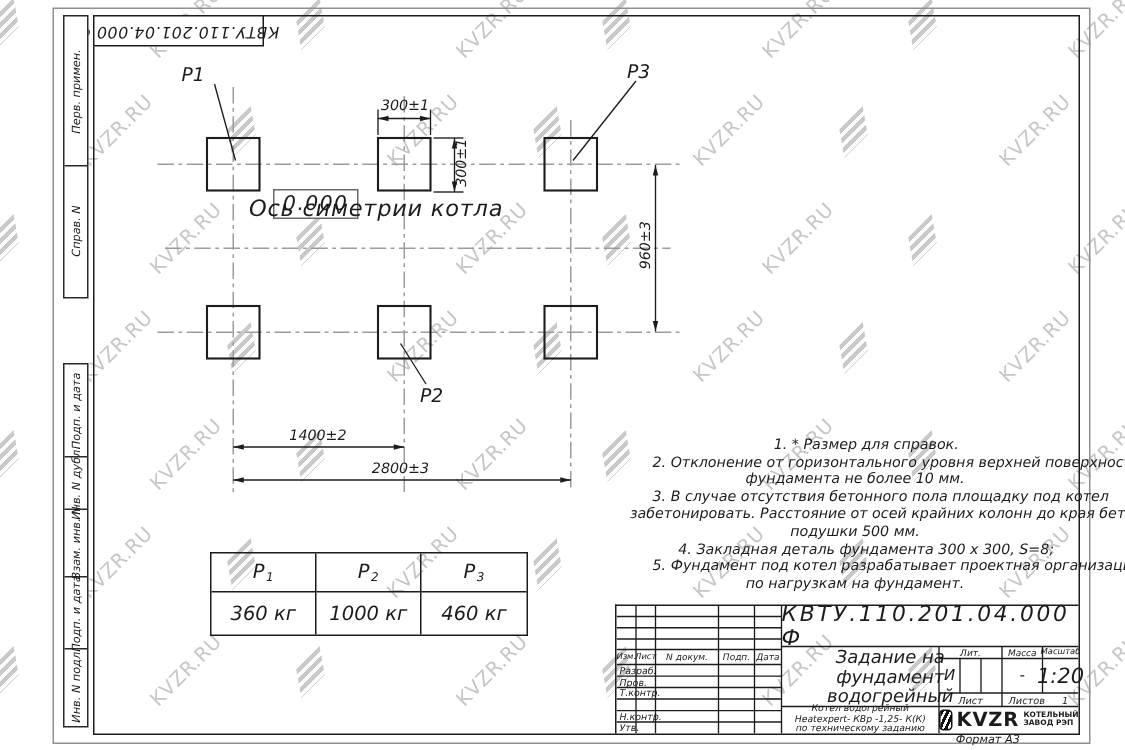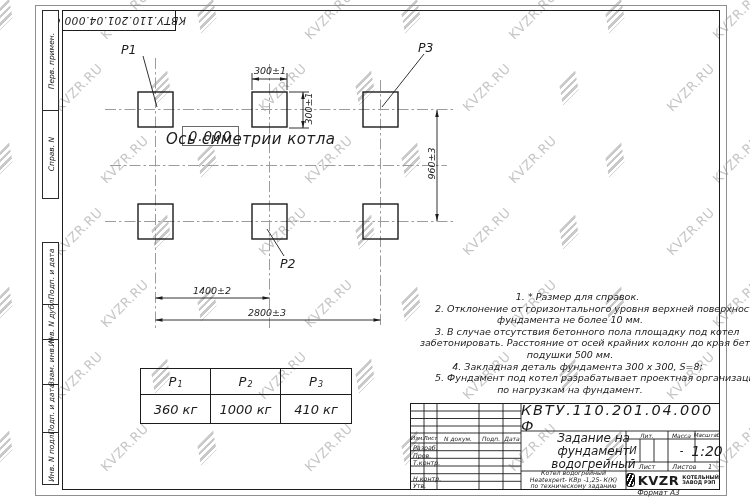--- a/index.html
+++ b/index.html
@@ -249,21 +249,21 @@
             <span class="lt-sub">2</span>
           </div>
         <div class="lt-cell lt-head">
             <span>P</span>
             <span class="lt-sub">3</span>
           </div>
       </div>
       <div class="lt-row">
         <div class="lt-cell lt-val">360  кг</div>
         <div class="lt-cell lt-val">1000 кг</div>
-        <div class="lt-cell lt-val">410  кг</div>
+        <div class="lt-cell lt-val">460  кг</div>
       </div>
     </div>
 
     <div class="abs tb">
       <svg width="308" height="85" style="position:absolute;left:0;top:0;">
         <g stroke="#1c1c1c" stroke-width="0.9" fill="none">
           <line x1="13" y1="0" x2="13" y2="85"></line>
           <line x1="26" y1="0" x2="26" y2="85"></line>
           <line x1="68" y1="0" x2="68" y2="85"></line>
           <line x1="92" y1="0" x2="92" y2="85"></line>

